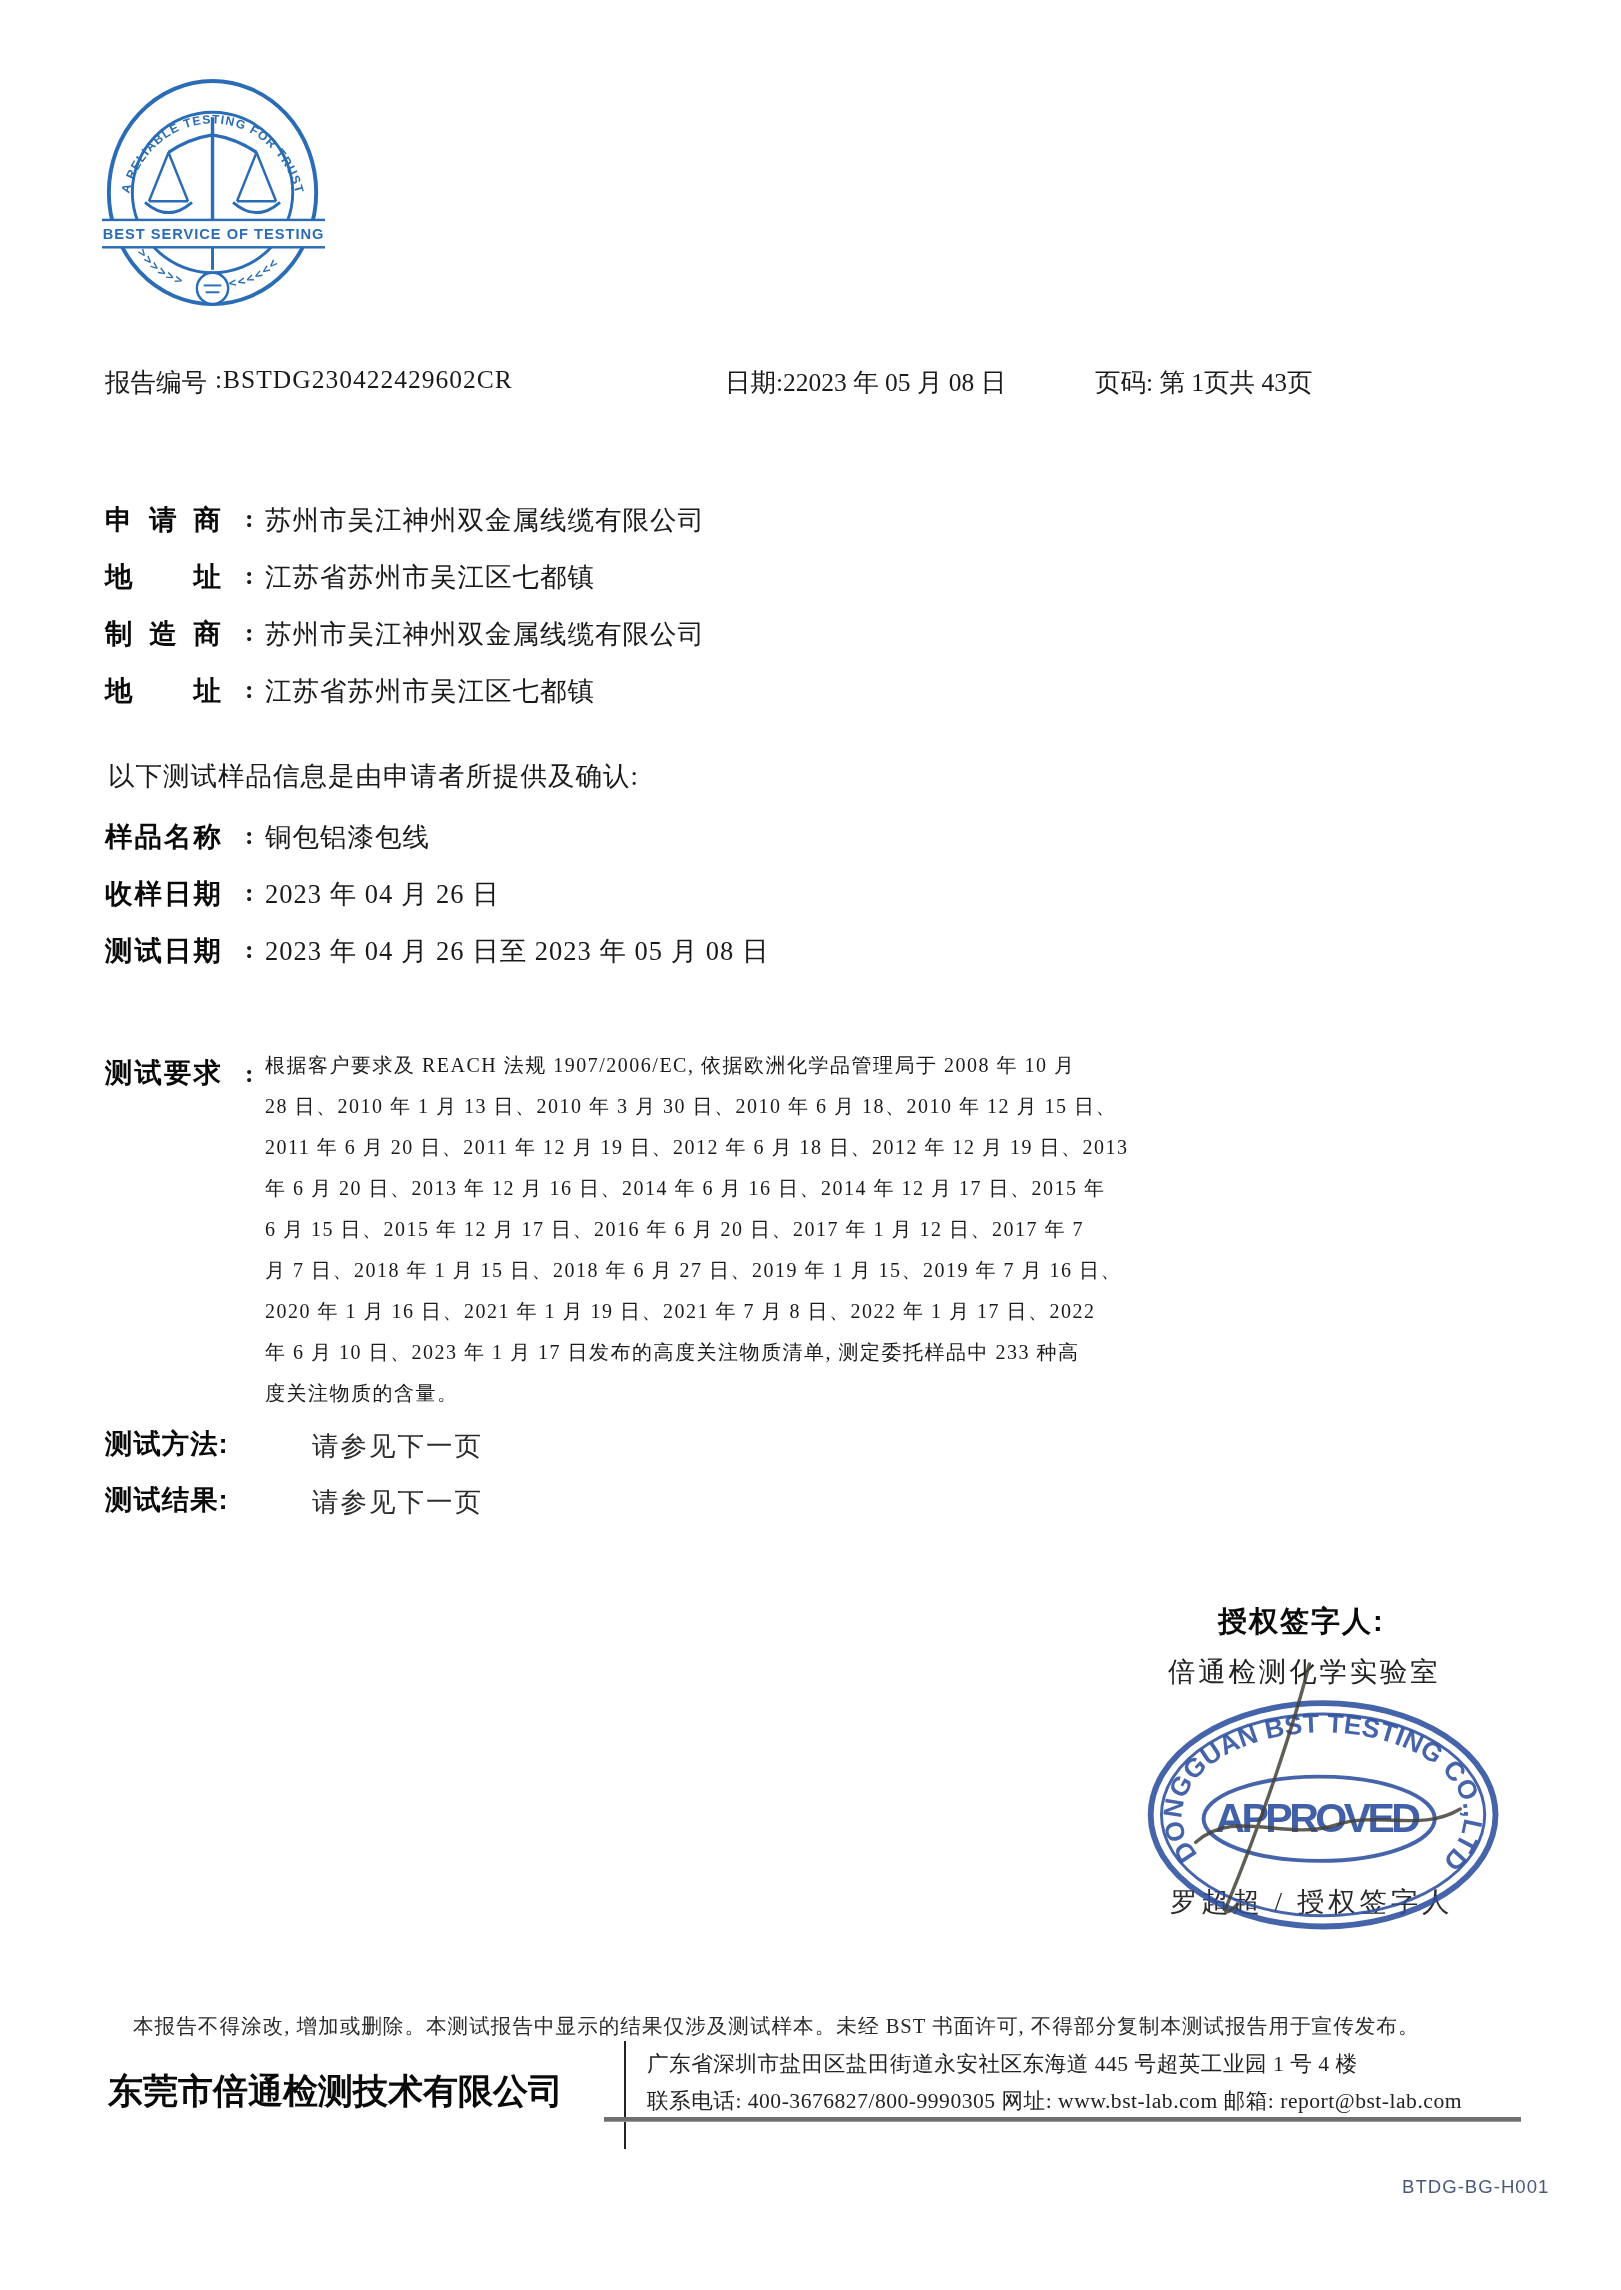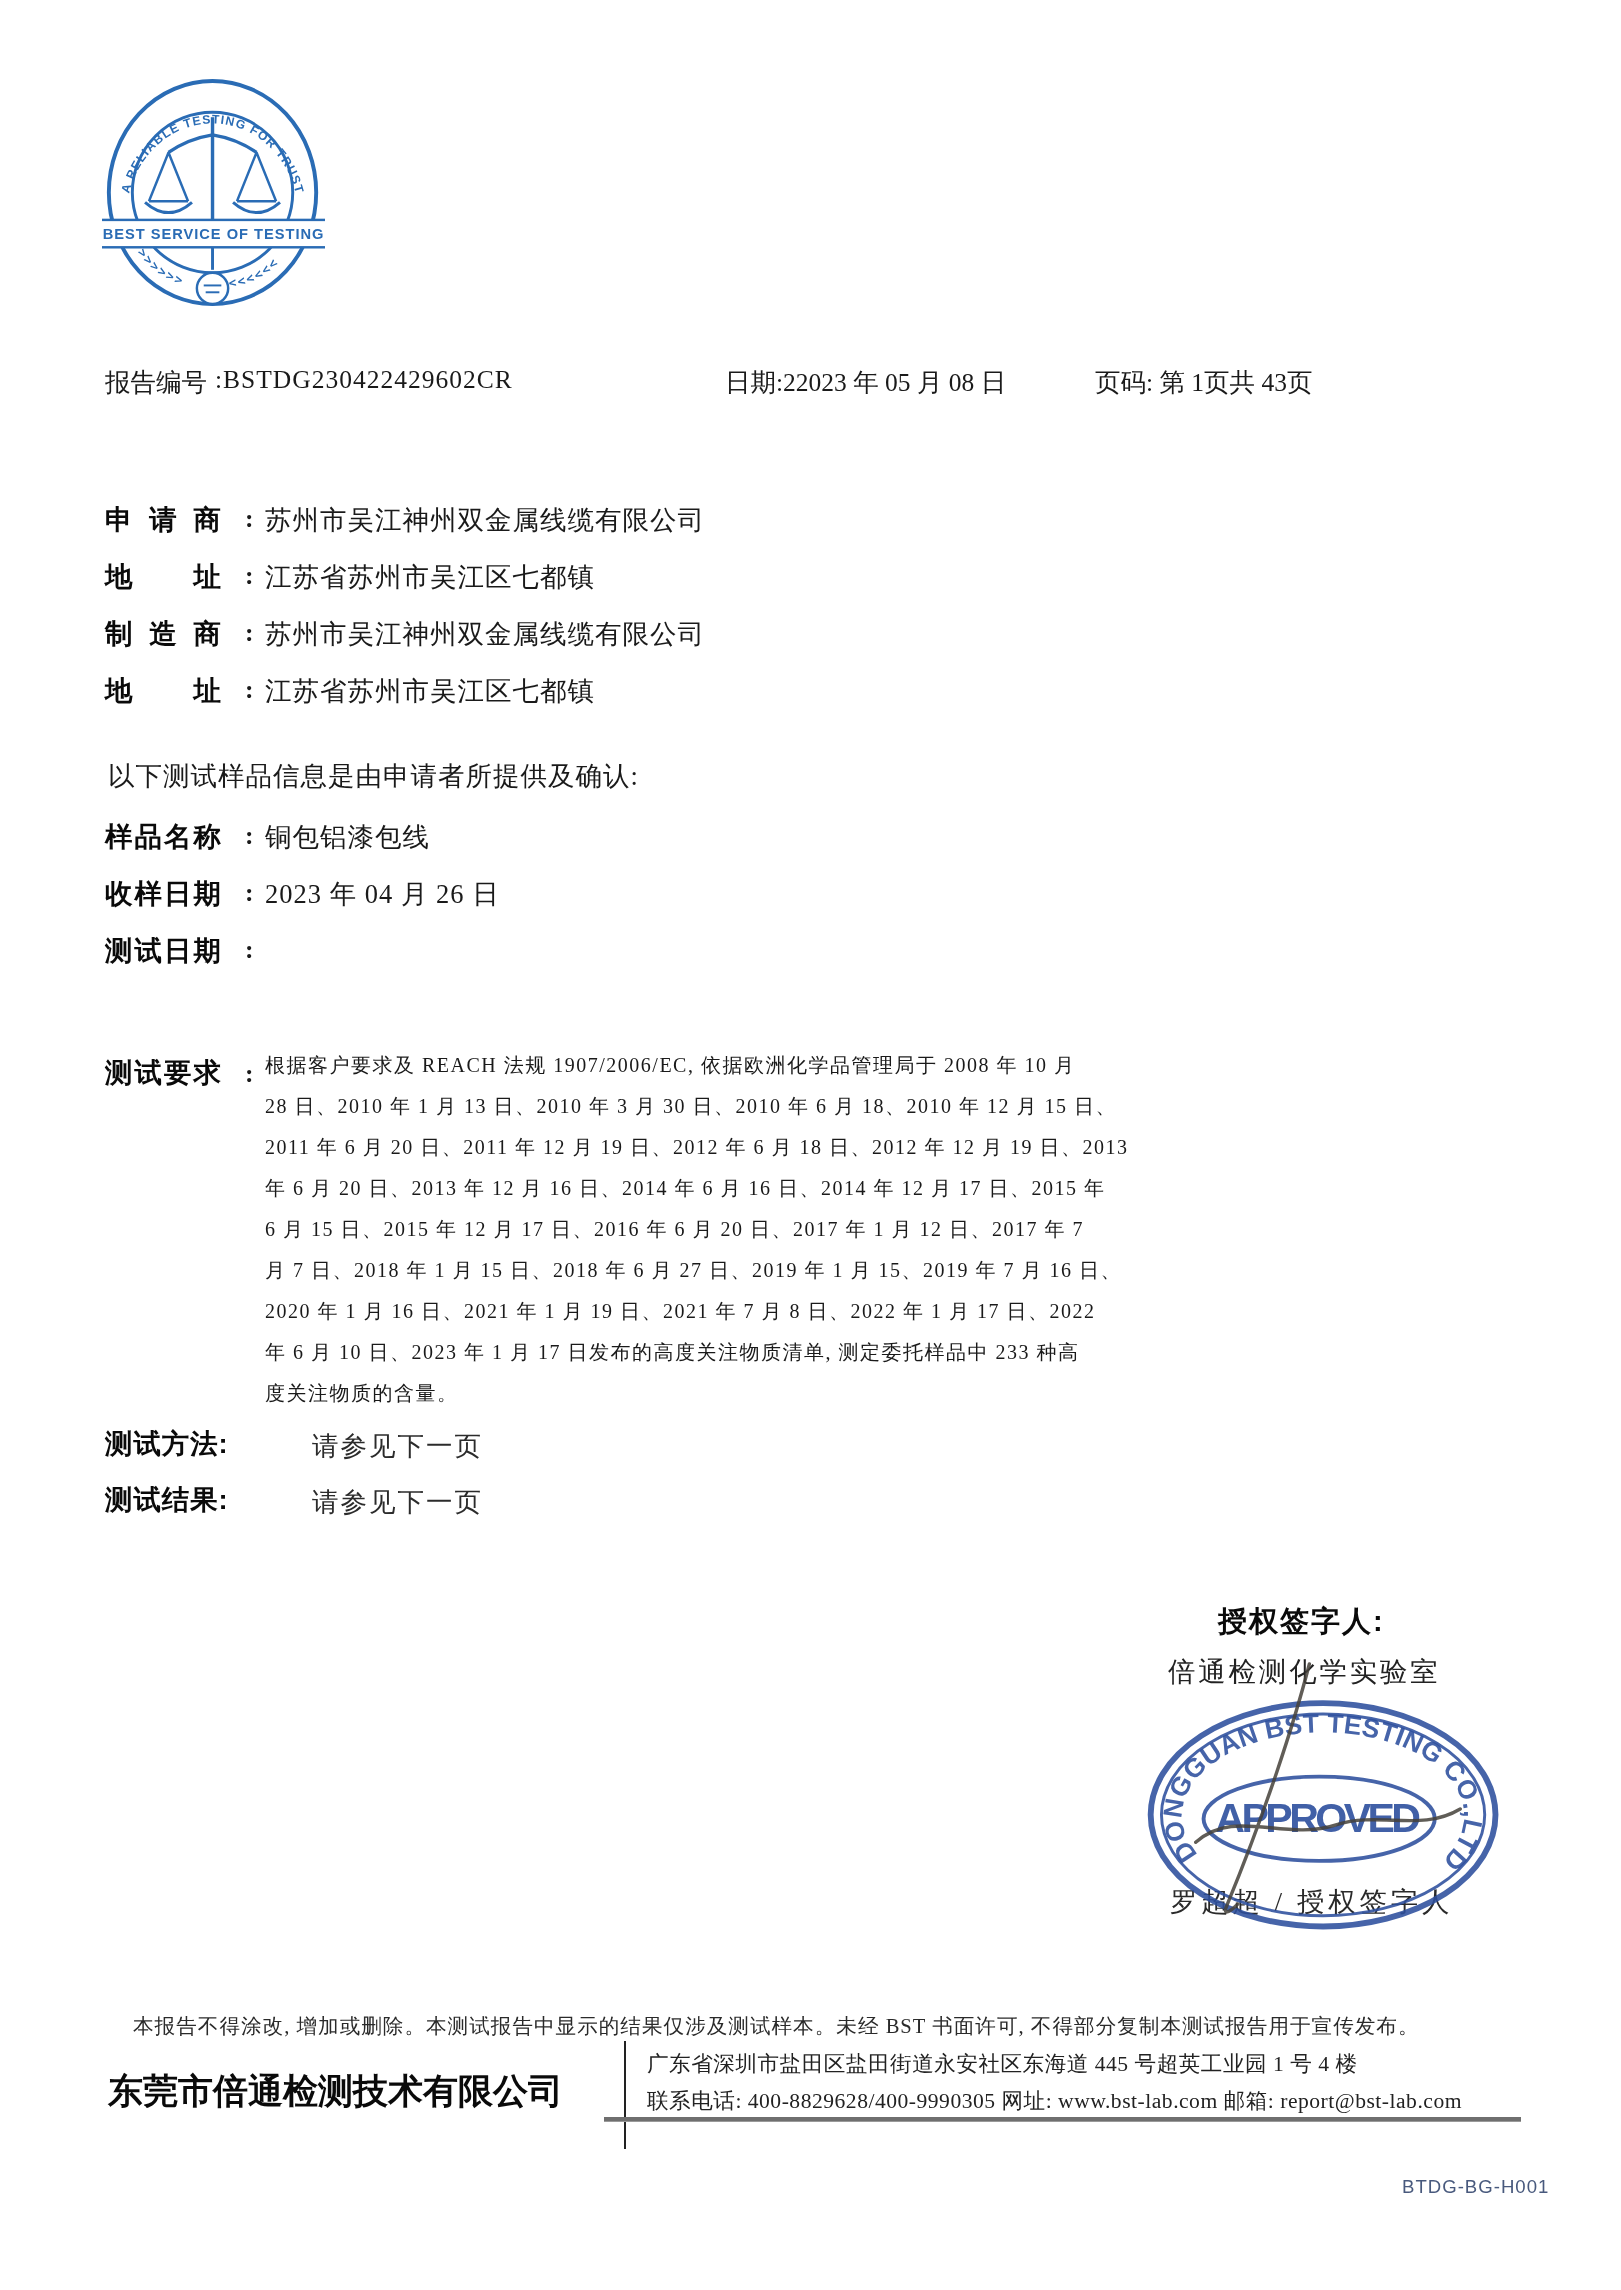--- a/index.html
+++ b/index.html
@@ -141,20 +141,21 @@
       <span class="fvalue">铜包铝漆包线</span>
     </div>
     <div class="frow" style="top:57px;">
       <span class="flabel">收样日期</span>
       <span class="fcolon">:</span>
       <span class="fvalue">2023 年 04 月 26 日</span>
     </div>
     <div class="frow" style="top:114px;">
       <span class="flabel">测试日期</span>
       <span class="fcolon">:</span>
+      <span class="fvalue">2023 年 04 月 26 日至 2023 年 05 月 08 日</span>
     </div>
   </div>
 
   <div class="abs req-label">
     <span class="flabel">测试要求</span>
   </div>
   <div class="abs req-colon">:</div>
   <div class="abs req-lines">根据客户要求及 REACH 法规 1907/2006/EC, 依据欧洲化学品管理局于 2008 年 10 月
 28 日、2010 年 1 月 13 日、2010 年 3 月 30 日、2010 年 6 月 18、2010 年 12 月 15 日、
 2011 年 6 月 20 日、2011 年 12 月 19 日、2012 年 6 月 18 日、2012 年 12 月 19 日、2013
@@ -193,18 +194,18 @@
       <path d="M178,4 C162,66 132,158 94,250 C89,261 96,258 105,249"></path>
       <path d="M62,186 C102,150 152,186 206,168 C250,154 292,176 332,152"></path>
     </g>
   </svg>
 
   <div class="abs disclaimer">本报告不得涂改, 增加或删除。本测试报告中显示的结果仅涉及测试样本。未经 BST 书面许可, 不得部分复制本测试报告用于宣传发布。</div>
 
   <div class="abs company">东莞市倍通检测技术有限公司</div>
   <div class="abs vline"></div>
   <div class="abs addr1">广东省深圳市盐田区盐田街道永安社区东海道 445 号超英工业园 1 号 4 楼</div>
-  <div class="abs addr2">联系电话: 400-8829628/400-9990305 网址: www.bst-lab.com 邮箱: report@bst-lab.com</div>
+  <div class="abs addr2">联系电话: 400-3676827/800-9990305 网址: www.bst-lab.com 邮箱: report@bst-lab.com</div>
   <div class="abs hrule"></div>
   <div class="abs doccode">BTDG-BG-H001</div>
 
 </div>
 
 
 </body></html>

